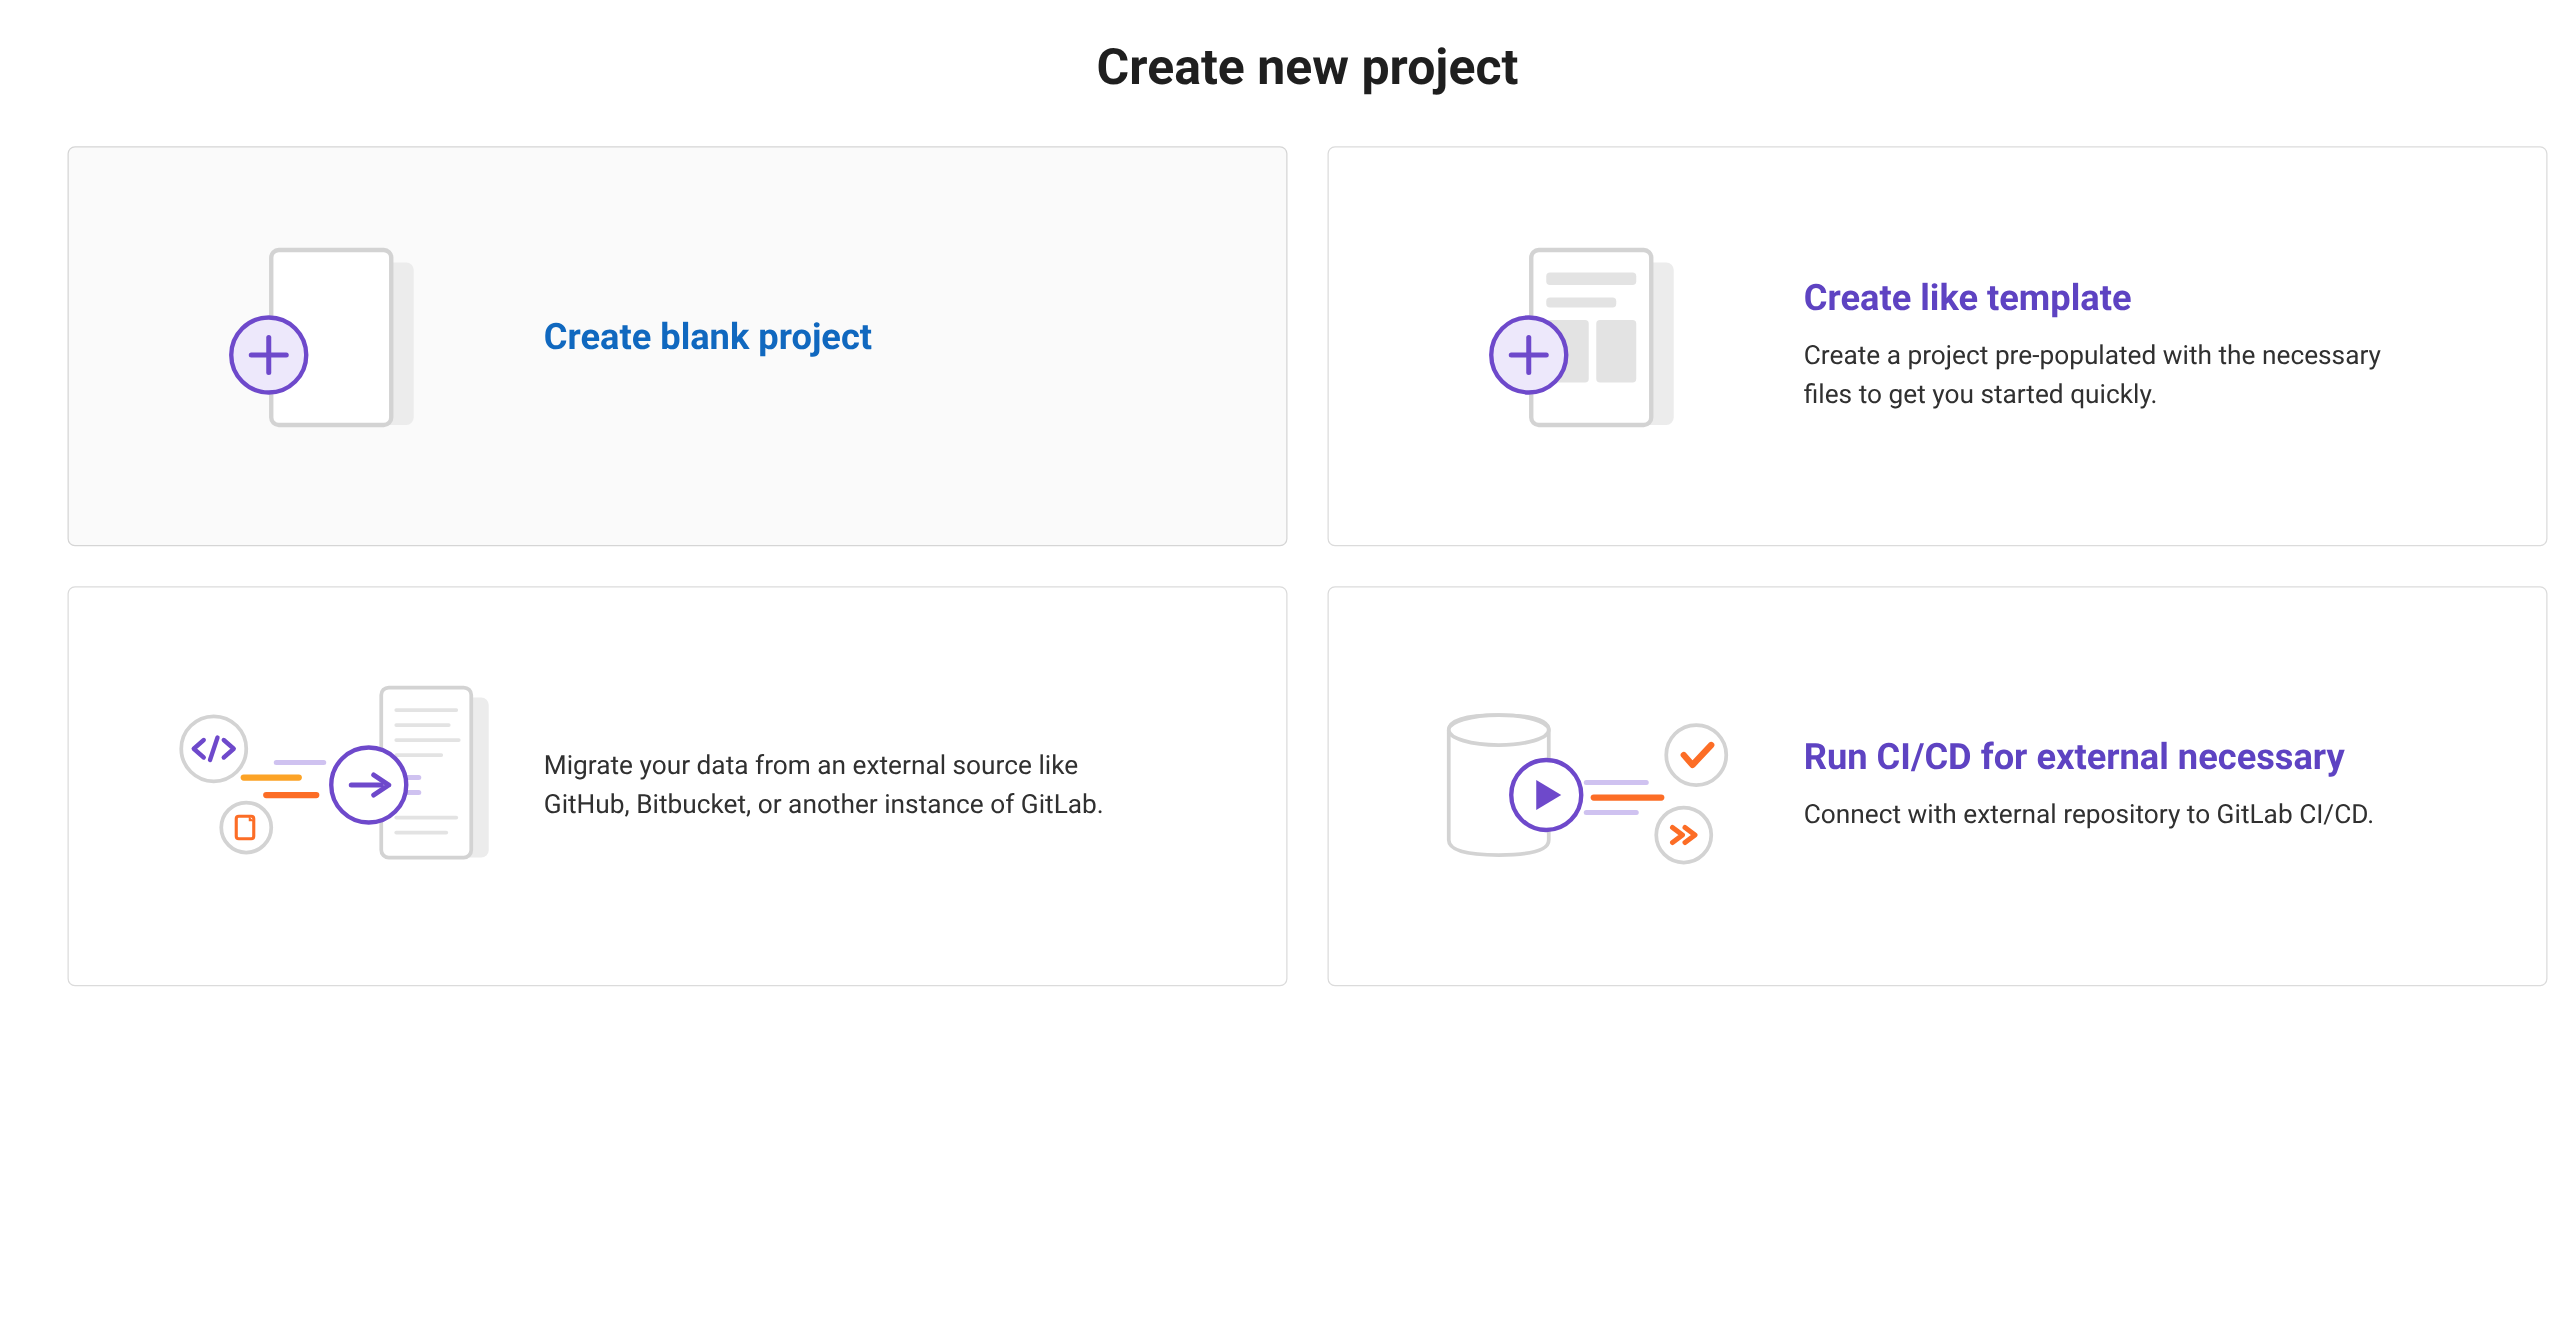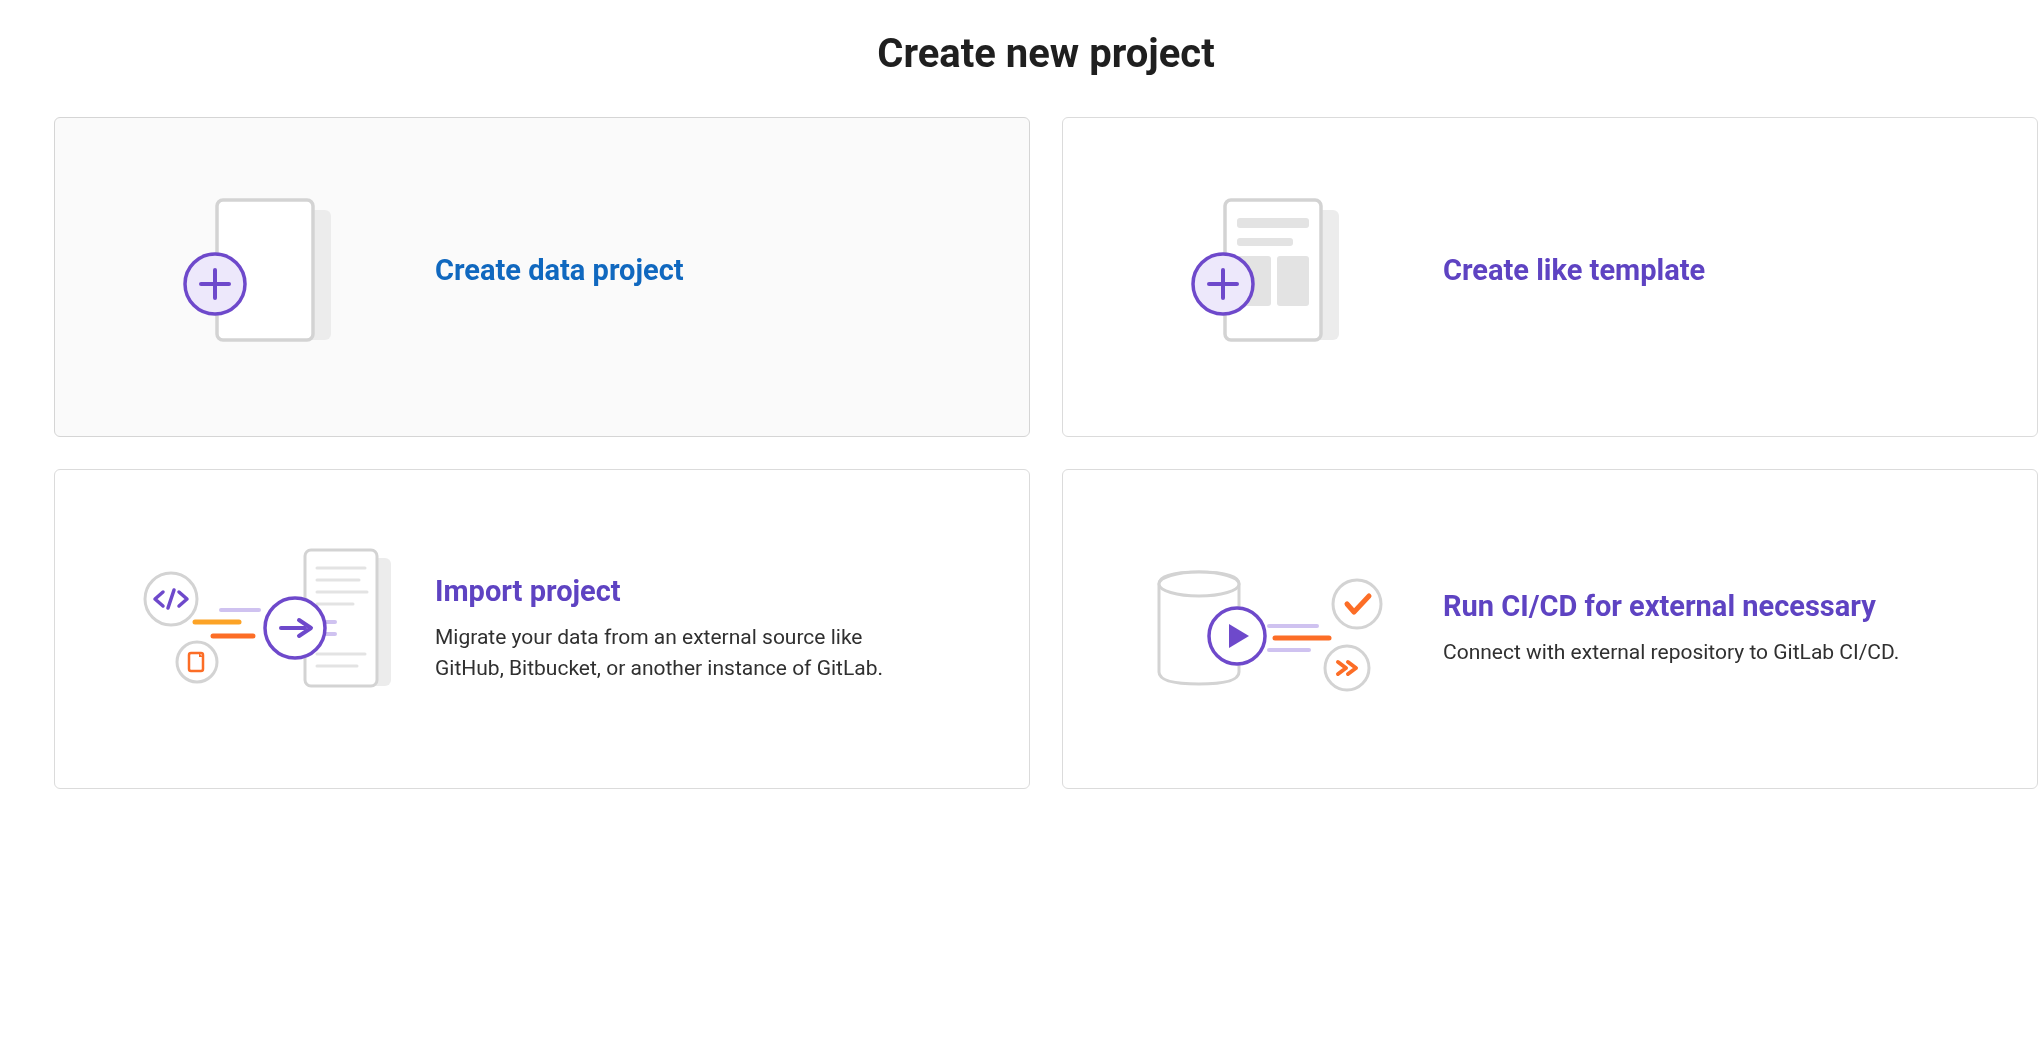--- a/index.html
+++ b/index.html
@@ -81,40 +81,41 @@
       <div class="illus">
         <svg width="180" height="170" viewBox="0 0 180 170">
           <rect x="64" y="18" width="96" height="130" rx="6" fill="#ececec"></rect>
           <rect x="46" y="8" width="96" height="140" rx="6" fill="#ffffff" stroke="#d3d3d3" stroke-width="3.5"></rect>
           <circle cx="44" cy="92" r="30" fill="#ede8fb" stroke="#6e49cb" stroke-width="3.5"></circle>
           <line x1="44" y1="78" x2="44" y2="106" stroke="#6e49cb" stroke-width="4" stroke-linecap="round"></line>
           <line x1="30" y1="92" x2="58" y2="92" stroke="#6e49cb" stroke-width="4" stroke-linecap="round"></line>
         </svg>
       </div>
       <div class="txt">
-        <h3 class="panel-title active">Create data project</h3>
+        <h3 class="panel-title active">Create blank project</h3>
       </div>
     </div>
 
     <div class="panel">
       <div class="illus">
         <svg width="180" height="170" viewBox="0 0 180 170">
           <rect x="64" y="18" width="96" height="130" rx="6" fill="#ececec"></rect>
           <rect x="46" y="8" width="96" height="140" rx="6" fill="#ffffff" stroke="#d3d3d3" stroke-width="3.5"></rect>
           <rect x="58" y="26" width="72" height="10" rx="3" fill="#e3e3e3"></rect>
           <rect x="58" y="46" width="56" height="8" rx="3" fill="#e3e3e3"></rect>
           <rect x="58" y="64" width="34" height="50" rx="3" fill="#e3e3e3"></rect>
           <rect x="98" y="64" width="32" height="50" rx="3" fill="#e3e3e3"></rect>
           <circle cx="44" cy="92" r="30" fill="#ede8fb" stroke="#6e49cb" stroke-width="3.5"></circle>
           <line x1="44" y1="78" x2="44" y2="106" stroke="#6e49cb" stroke-width="4" stroke-linecap="round"></line>
           <line x1="30" y1="92" x2="58" y2="92" stroke="#6e49cb" stroke-width="4" stroke-linecap="round"></line>
         </svg>
       </div>
       <div class="txt">
         <h3 class="panel-title normal">Create like template</h3>
+        <p class="panel-desc">Create a project pre-populated with the necessary files to get you started quickly.</p>
       </div>
     </div>
 
     <div class="panel">
       <div class="illus">
         <svg width="280" height="170" viewBox="0 0 280 170">
 
           <circle cx="50" cy="55" r="26" fill="#ffffff" stroke="#d3d3d3" stroke-width="3"></circle>
           <path d="M42 48 L34 55 L42 62" fill="none" stroke="#6e49cb" stroke-width="3.5" stroke-linecap="round" stroke-linejoin="round"></path>
           <path d="M58 48 L66 55 L58 62" fill="none" stroke="#6e49cb" stroke-width="3.5" stroke-linecap="round" stroke-linejoin="round"></path>
@@ -143,21 +144,20 @@
           <circle cx="174" cy="84" r="30" fill="#ffffff" stroke="#6e49cb" stroke-width="3.5"></circle>
           <line x1="160" y1="84" x2="184" y2="84" stroke="#6e49cb" stroke-width="4" stroke-linecap="round"></line>
           <path d="M178 76 L190 84 L178 92" fill="none" stroke="#6e49cb" stroke-width="4" stroke-linecap="round" stroke-linejoin="round"></path>
 
           <line x1="74" y1="78" x2="118" y2="78" stroke="#fca326" stroke-width="5" stroke-linecap="round"></line>
           <line x1="92" y1="92" x2="132" y2="92" stroke="#fc6d26" stroke-width="5" stroke-linecap="round"></line>
           <line x1="100" y1="66" x2="138" y2="66" stroke="#cfc2f0" stroke-width="4" stroke-linecap="round"></line>
         </svg>
       </div>
       <div class="txt">
-        <h3 class="panel-title normal">Import project</h3>
         <p class="panel-desc">Migrate your data from an external source like GitHub, Bitbucket, or another instance of GitLab.</p>
       </div>
     </div>
 
     <div class="panel">
       <div class="illus">
         <svg width="300" height="170" viewBox="0 0 300 170">
 
           <path d="M40 40 Q40 28 80 28 Q120 28 120 40 L120 128 Q120 140 80 140 Q40 140 40 128 Z" fill="#ffffff" stroke="#d3d3d3" stroke-width="3"></path>
           <ellipse cx="80" cy="40" rx="40" ry="12" fill="#ffffff" stroke="#d3d3d3" stroke-width="3"></ellipse>

